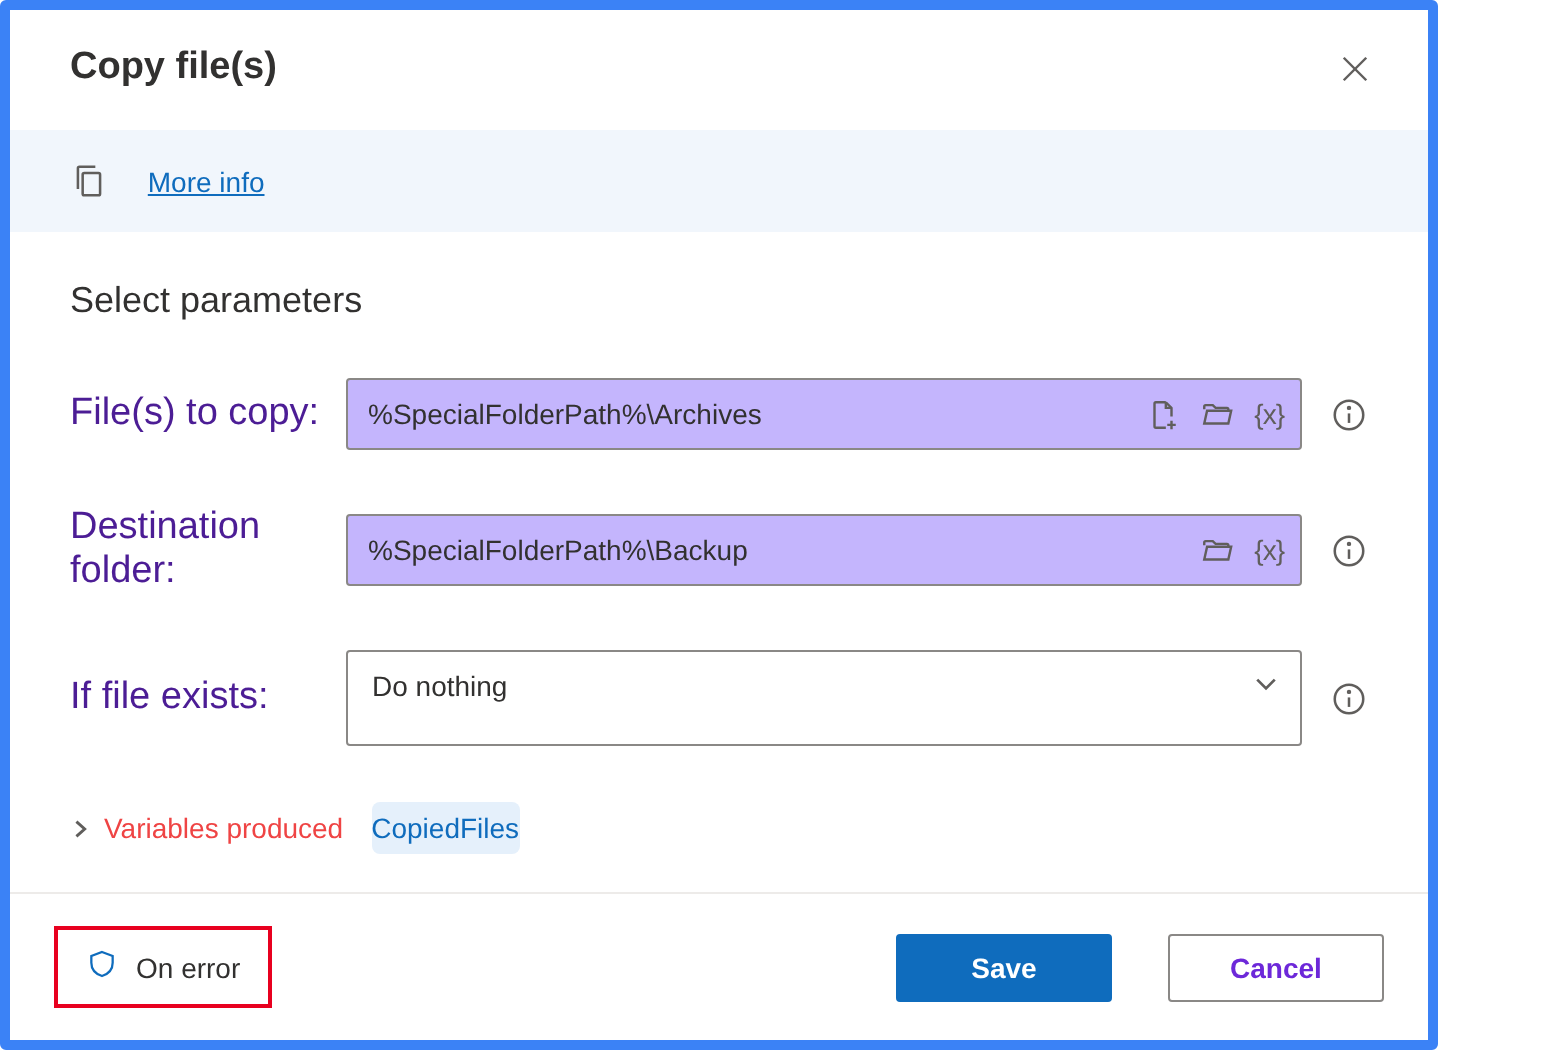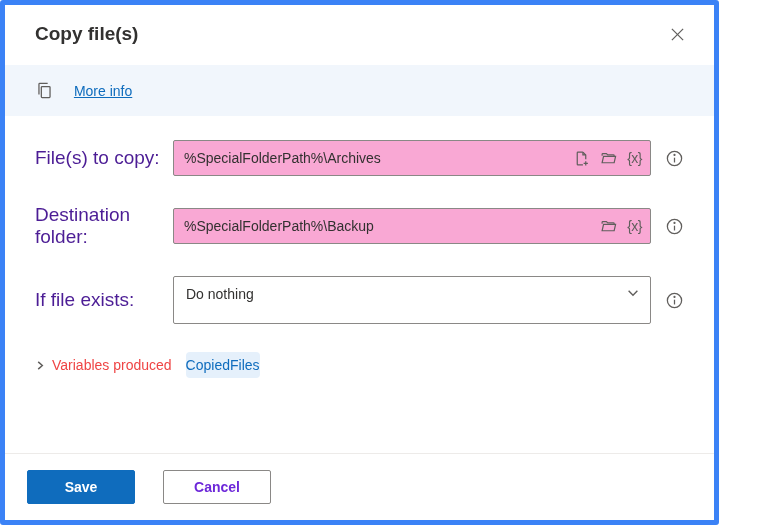--- a/index.html
+++ b/index.html
@@ -84,21 +84,21 @@
   align-items: center;
 }
 .input-box {
   flex: 1 1 auto;
   height: 34px;
   border: 1px solid #8a8886;
   border-radius: 2px;
   display: flex;
   align-items: center;
   padding: 0 8px 0 10px;
-  background: #f9a8d4;
+  background: #c4b5fd;
 }
 .input-box input {
   flex: 1 1 auto;
   border: none;
   outline: none;
   font-size: 14px;
   font-family: inherit;
   color: #323130;
   background: transparent;
   padding: 0;
@@ -222,20 +222,21 @@
       <svg viewBox="0 0 24 24" fill="none" stroke="currentColor" stroke-width="1.6">
         <rect x="8" y="7" width="11" height="14" rx="1"></rect>
         <path d="M5 17 V4 a1 1 0 0 1 1-1 h10"></path>
       </svg>
     </span>
     <span>&nbsp;</span>
     <a class="info-banner-link">More info</a>
   </div>
 
   <div class="body-section">
+    <div class="section-title">Select parameters</div>
 
     <div class="form-row">
       <div class="form-label">File(s) to copy:</div>
       <div class="form-control-wrap">
         <div class="input-box">
           <input type="text" value="%SpecialFolderPath%\Archives" style="">
           <div class="input-icons">
             <span class="ibtn">
               <svg viewBox="0 0 24 24" fill="none" stroke="currentColor" stroke-width="1.7">
                 <path d="M14 3 H7 a1 1 0 0 0-1 1 v16 a1 1 0 0 0 1 1 h7"></path>
@@ -315,19 +316,29 @@
             <polyline points="3.5,2 8,6 3.5,10"></polyline>
           </svg>
       </span>
       <span class="vars-label">Variables produced</span>
       <span class="var-chip">CopiedFiles</span>
     </div>
 
   </div>
 
   <div class="footer">
+    <div class="highlight-box">
+      <div class="on-error-btn">
+        <span>
+          <svg viewBox="0 0 24 24" fill="none" stroke="currentColor" stroke-width="1.7">
+            <path d="M12 3 l8 3 v5 c0 5-3.5 8.5-8 10 c-4.5-1.5-8-5-8-10 V6 z"></path>
+          </svg>
+        </span>
+        <span>On error</span>
+      </div>
+    </div>
     <div class="footer-right">
       <div class="btn btn-primary">Save</div>
       <div class="btn btn-secondary">Cancel</div>
     </div>
   </div>
 
 </div>
 
 </body></html>

